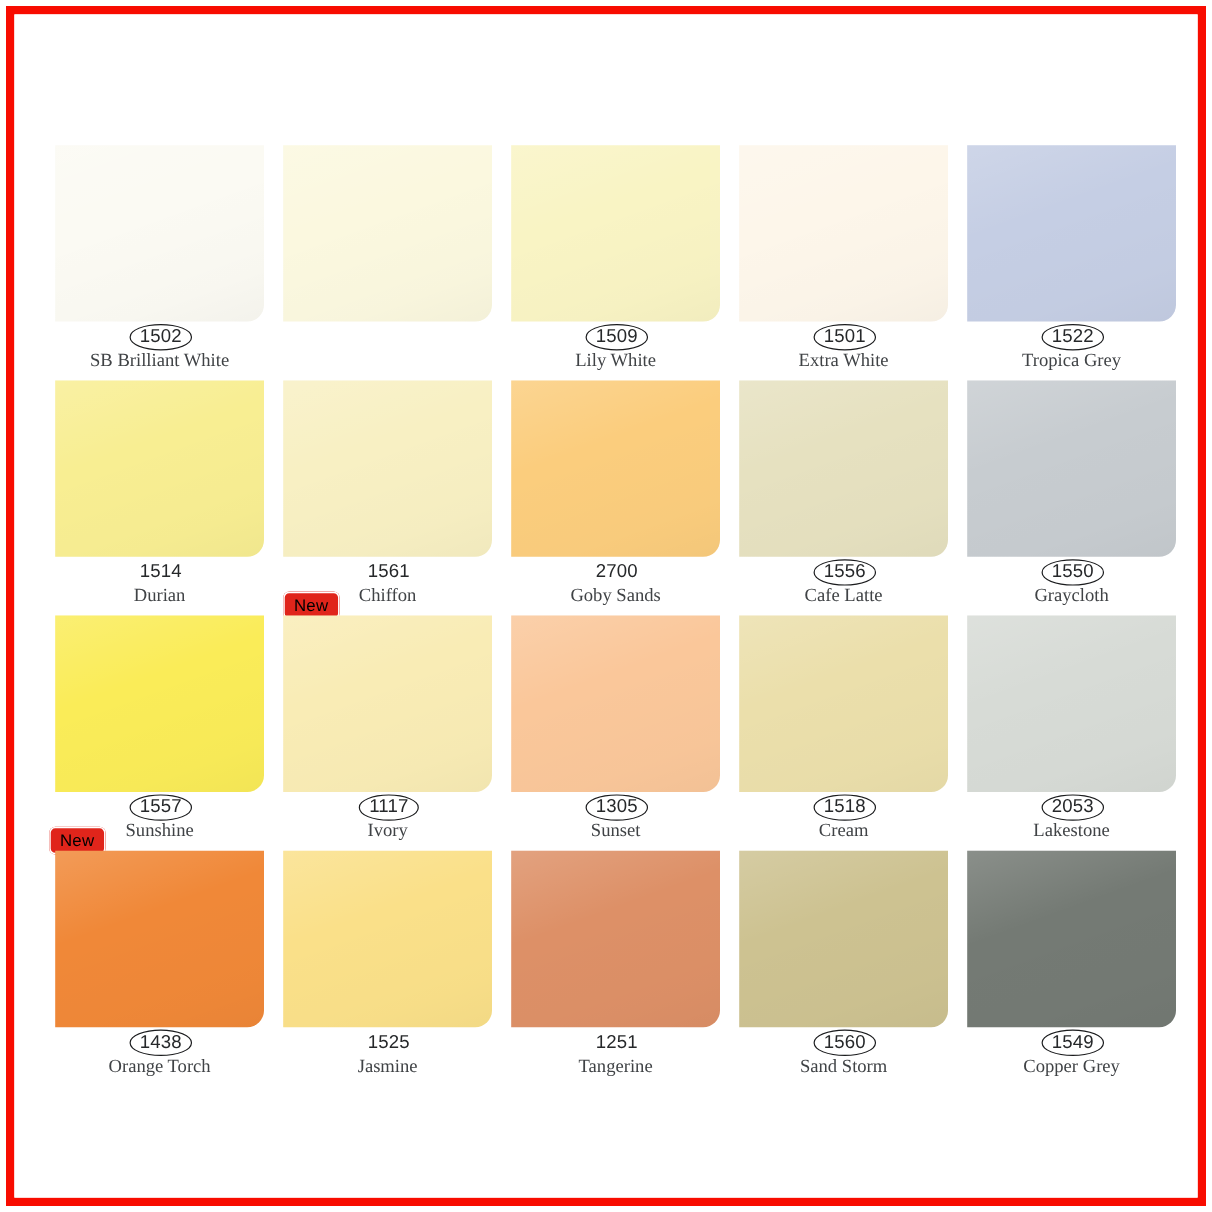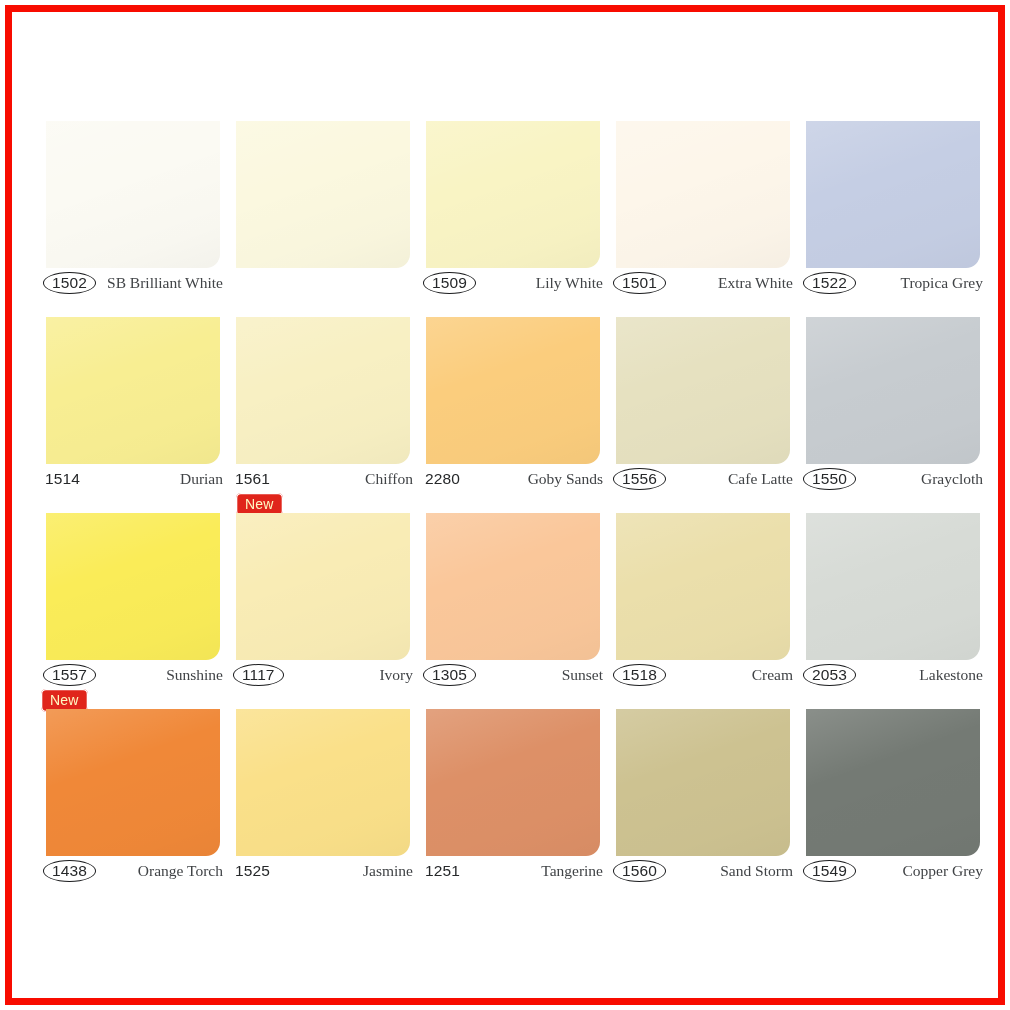--- a/index.html
+++ b/index.html
@@ -59,20 +59,21 @@
     position:absolute;
     left:0;
     top:152px;
     width:190px;
     height:28px;
     display:flex;
     align-items:center;
     justify-content:space-between;
     padding:0 3px 0 5px;
     box-sizing:border-box;
+    flex-direction:column;
   }
   .code{
     font-size:15.5px;
     color:#26282a;
     letter-spacing:0.1px;
     white-space:nowrap;
     line-height:1;
     position:relative;
     padding:4px 2px;
   }
@@ -92,21 +93,21 @@
     color:#404346;
     white-space:nowrap;
     line-height:1;
     padding-right:2px;
     font-family:Liberation Serif, serif;
   }
   .new-badge{
     position:absolute;
     top:180px;
     background:#e0251b;
-    color:#fef9c3;
+    color:#000000;
     font-size:14px;
     line-height:1;
     padding:4px 9px 5px 9px;
     border-radius:5px;
     box-shadow:inset 0 0 0 1.3px #ffffff;
     letter-spacing:0.2px;
     white-space:nowrap;
   }
 </style>
 </head>
@@ -176,21 +177,21 @@
               <span class="code">1561</span>
               <span class="cname">Chiffon</span>
             </div>
             <div class="new-badge" style="left: 8px;">New</div>
           </div>
           <div class="swatch-cell">
             <div class="chip" style="background: rgb(251, 205, 125);">
               <div class="chip-sheen"></div>
             </div>
             <div class="caption">
-              <span class="code">2280</span>
+              <span class="code">2700</span>
               <span class="cname">Goby Sands</span>
             </div>
           </div>
           <div class="swatch-cell">
             <div class="chip" style="background: rgb(230, 225, 192);">
               <div class="chip-sheen"></div>
             </div>
             <div class="caption">
               <span class="code ringed">1556</span>
               <span class="cname">Cafe Latte</span>

